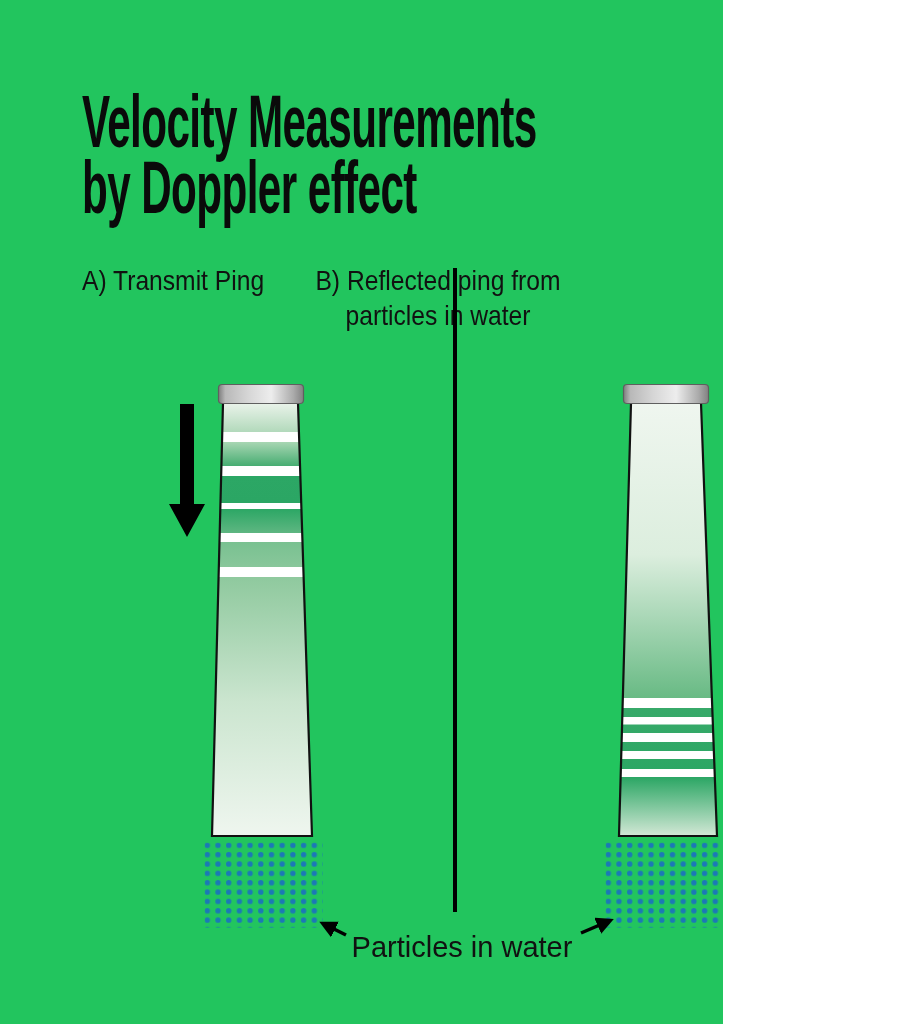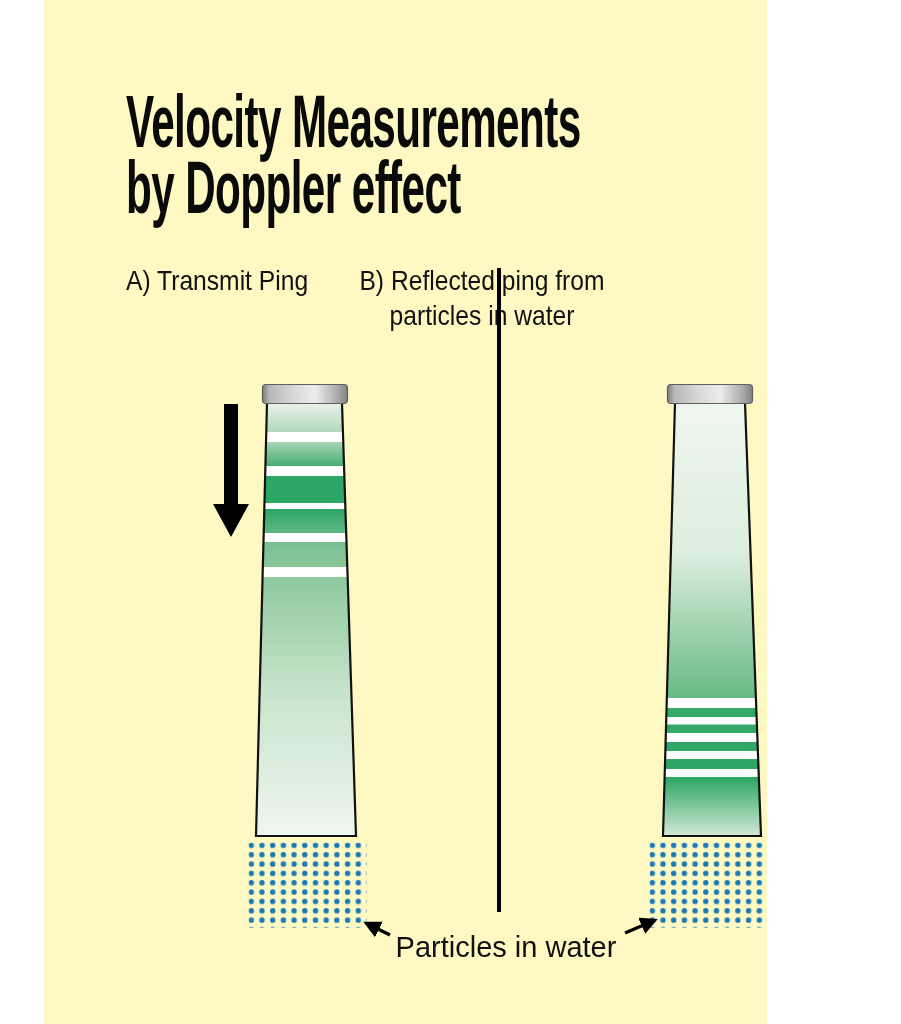--- a/index.html
+++ b/index.html
@@ -1,17 +1,17 @@
 <!DOCTYPE html>
 <html><head>
 <meta charset="utf-8">
 <style>
   html,body{margin:0;padding:0;background:#fff;}
   body{width:901px;height:1024px;font-family:"Liberation Sans",sans-serif;color:#000;}
-  .canvas{position:relative;width:723px;height:1024px;background:#fef9c3;overflow:hidden;margin-left:44px;}
+  .canvas{position:relative;width:723px;height:1024px;background:#22c55e;overflow:hidden;}
   .gfx{position:absolute;left:0;top:0;}
   .title{
     position:absolute;left:82px;top:89px;
     font-size:74px;font-weight:700;line-height:66px;
     transform:scaleX(0.57);transform-origin:0 0;
     letter-spacing:-1px;white-space:nowrap;color:#0a0a0a;
   }
   .panel-label{
     position:absolute;top:263px;
     font-size:28px;line-height:35px;color:#111;

